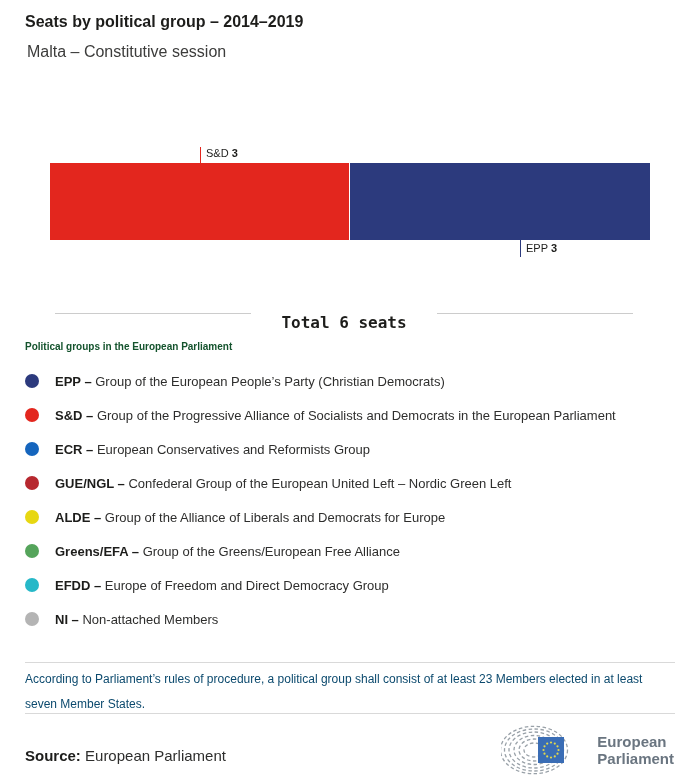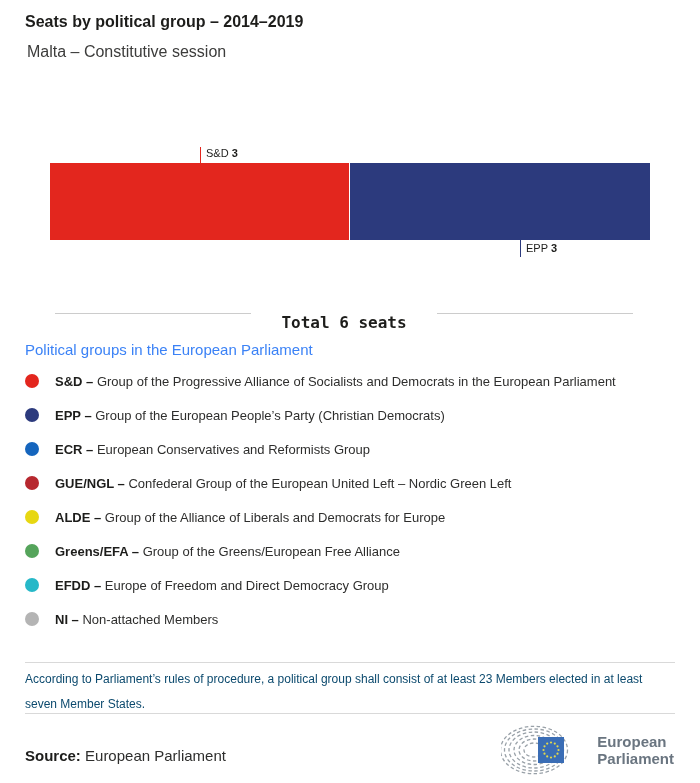--- a/index.html
+++ b/index.html
@@ -33,21 +33,21 @@
     display:flex; align-items:flex-start; gap:30px;
   }
   .total-divider .line { flex:1; height:0; border-top:1px solid #cccccc; }
   .total-text {
     font-family:"DejaVu Sans Mono", monospace; font-weight:bold;
     font-size:16px; color:#1d1d1b; white-space:nowrap;
   }
   
   .legend-heading {
     position:absolute; left:25px; top:341px; margin:0;
-    font-size:15px; font-weight:normal; color:#3b82f6;
+    font-size:10px; font-weight:bold; color:#14532d;
   }
   .legend { position:absolute; left:25px; top:364px; width:660px; margin:0; padding:0; list-style:none; }
   .legend li { display:flex; align-items:center; height:34px; }
   .dot { width:14px; height:14px; border-radius:50%; flex:0 0 14px; margin-right:16px; }
   .legend-text { font-size:13px; color:#2e2e2d; }
   .legend-text b { color:#1d1d1b; }
   
   .rule { position:absolute; left:25px; width:650px; height:0; border:none; border-top:1px solid #d9d9d9; margin:0; }
   .rule.r1 { top:662px; }
   .rule.r2 { top:713px; }
@@ -83,26 +83,26 @@
 
 <div class="total-divider">
   <span class="line"></span>
   <span class="total-text">Total 6 seats</span>
   <span class="line"></span>
 </div>
 
 <h3 class="legend-heading">Political groups in the European Parliament</h3>
 <ul class="legend">
     <li>
+      <span class="dot" style="background: rgb(44, 58, 125);"></span>
+      <span class="legend-text"><b>EPP –</b> Group of the European People’s Party (Christian Democrats)</span>
+    </li>
+    <li>
       <span class="dot" style="background: rgb(227, 38, 30);"></span>
       <span class="legend-text"><b>S&amp;D –</b> Group of the Progressive Alliance of Socialists and Democrats in the European Parliament</span>
-    </li>
-    <li>
-      <span class="dot" style="background: rgb(44, 58, 125);"></span>
-      <span class="legend-text"><b>EPP –</b> Group of the European People’s Party (Christian Democrats)</span>
     </li>
     <li>
       <span class="dot" style="background: rgb(21, 101, 189);"></span>
       <span class="legend-text"><b>ECR –</b> European Conservatives and Reformists Group</span>
     </li>
     <li>
       <span class="dot" style="background: rgb(183, 40, 47);"></span>
       <span class="legend-text"><b>GUE/NGL –</b> Confederal Group of the European United Left – Nordic Green Left</span>
     </li>
     <li>

